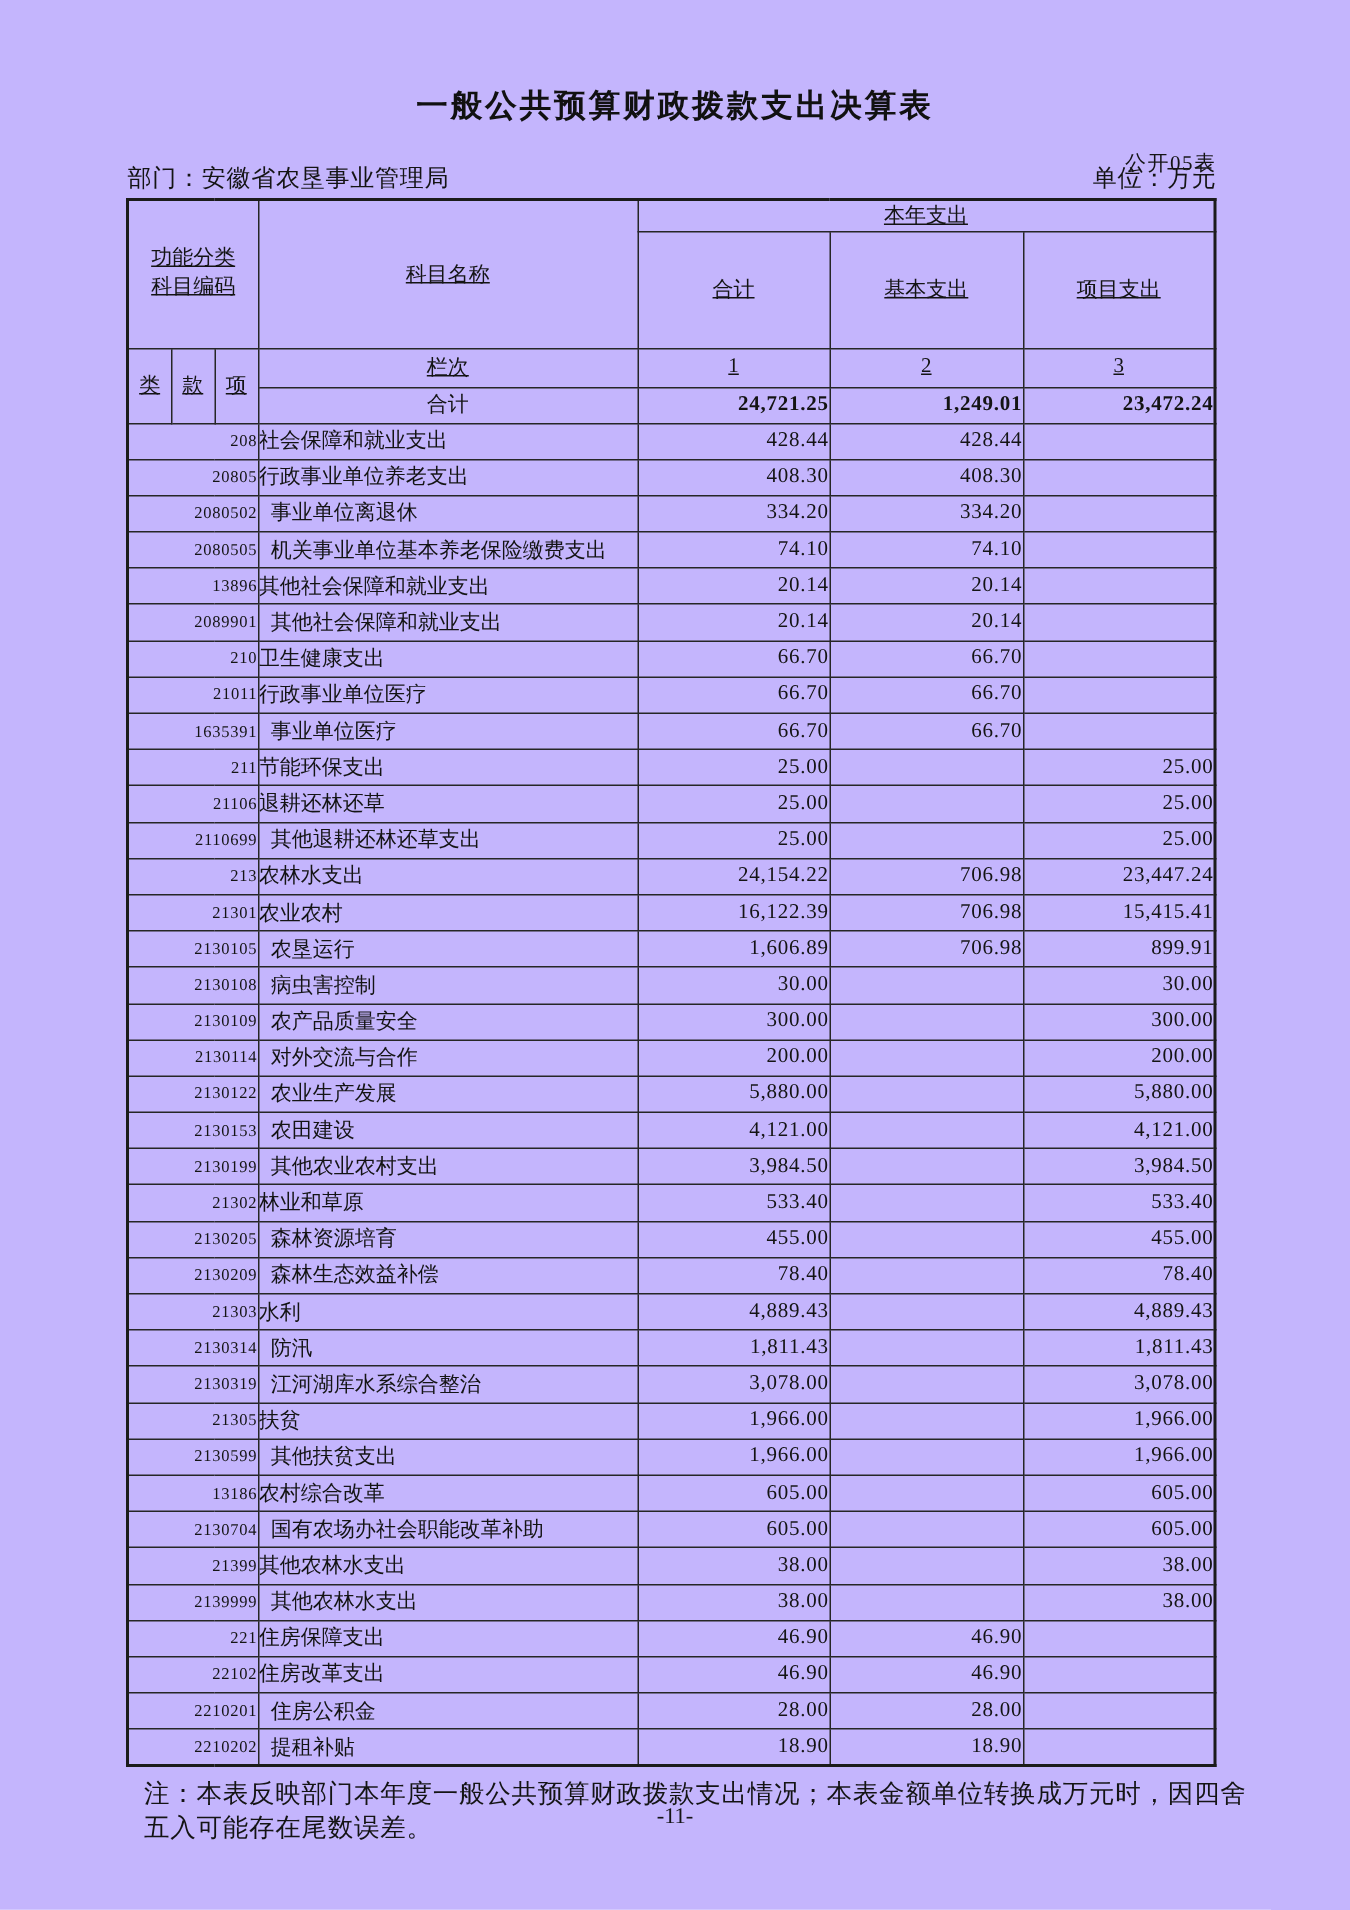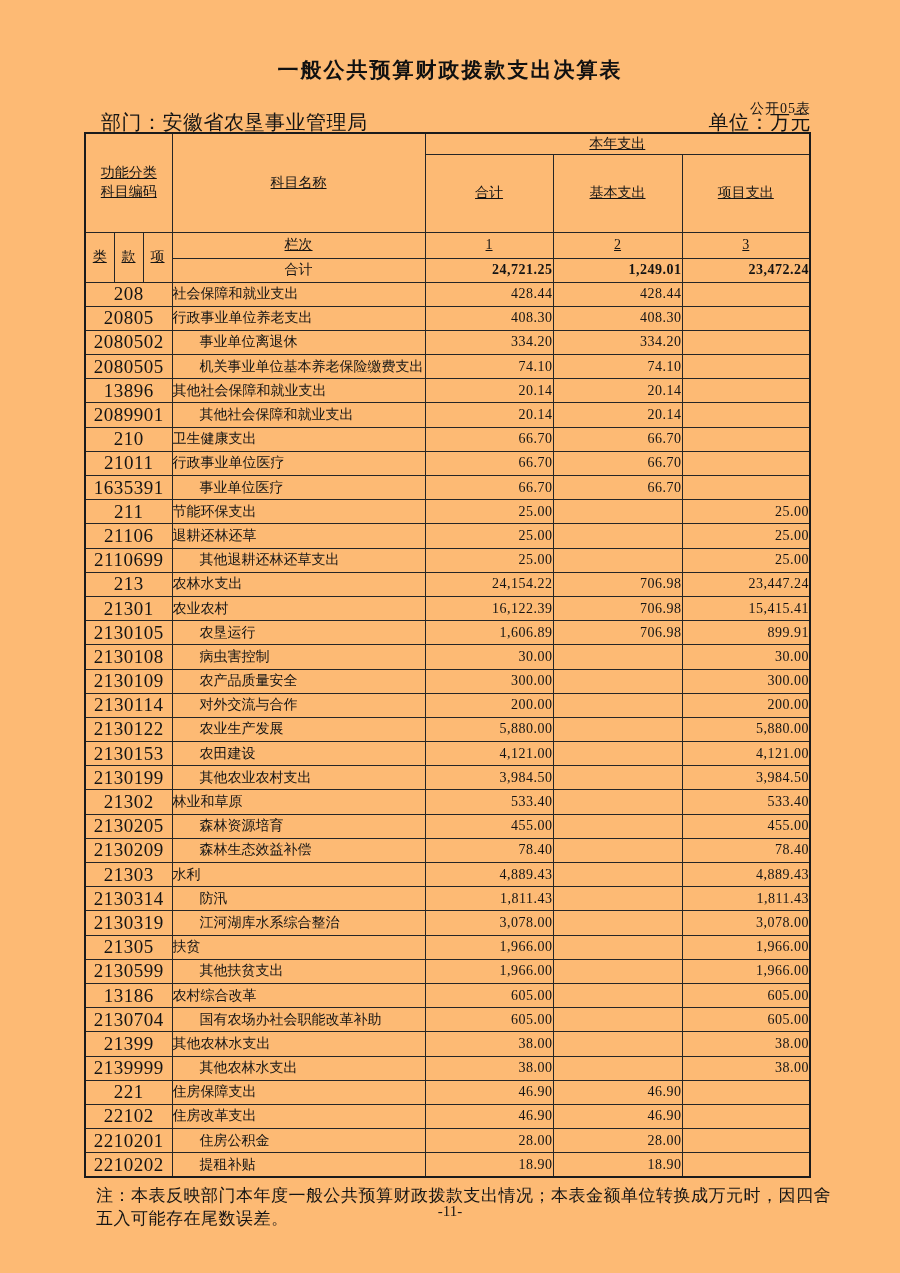--- a/index.html
+++ b/index.html
@@ -6,36 +6,36 @@
   body{
     width:900px;height:1273px;
     background:#ffffff;
     font-family:"Liberation Serif","DejaVu Serif",serif;
     color:#141414;
     position:relative;
     -webkit-font-smoothing:antialiased;
   }
   .page{
     position:absolute;top:0;left:0;width:900px;height:1273px;
-    background:#fdba74;overflow:hidden;
+    background:#c4b5fd;overflow:hidden;
   }
   .doc-title{
     position:absolute;top:56px;left:0;width:100%;
     text-align:center;
     font-family:"Liberation Sans","DejaVu Sans",sans-serif;
     font-weight:bold;font-size:21px;letter-spacing:2px;color:#111;
   }
   .form-code{
     position:absolute;top:100px;right:89px;
     font-size:14px;letter-spacing:1px;
   }
   .meta-row{
     position:absolute;top:109px;left:85px;right:89px;
     display:flex;justify-content:space-between;
-    font-size:20px;letter-spacing:0.5px;margin-left:16px;
+    font-size:16px;letter-spacing:0.5px;
   }
   table.budget{
     position:absolute;top:132px;left:84px;
     width:727px;
     border-collapse:collapse;table-layout:fixed;
     font-size:14px;
   }
   table.budget th, table.budget td{
     border:1px solid #262626;
     padding:0;
@@ -49,23 +49,23 @@
   col.c-num1{width:128px;}
   col.c-num2{width:129px;}
   col.c-num3{width:128px;}
   tr.hr1{height:21px;}
   tr.hr2{height:78px;}
   tr.hr3{height:26px;}
   tr.hr4{height:24px;}
   thead th{text-align:center;text-decoration:underline;}
   .code-head span{display:block;line-height:1.35;}
   tbody tr{height:24.2px;}
-  td.code{text-align:center;padding-left:4px;font-size:19px;letter-spacing:0.5px;margin-top:44px;}
+  td.code{text-align:right;padding-left:4px;font-size:11px;letter-spacing:0.5px;margin-top:44px;}
   td.name{text-align:left;padding-left:5px;margin-top:16px;}
-  td.name.indent{padding-left:27px;}
+  td.name.indent{padding-left:8px;}
   td.num{text-align:right;padding-right:6px;letter-spacing:0.5px;}
   tr.grand td.num{font-weight:bold;}
   tr.grand td.label, td.center{text-align:center;}
   .footnote{
     position:absolute;top:1184px;left:96px;right:60px;
     font-size:17px;letter-spacing:0.5px;
   }
   .page-number{
     position:absolute;top:1203px;left:0;width:100%;
     text-align:center;font-size:15px;

